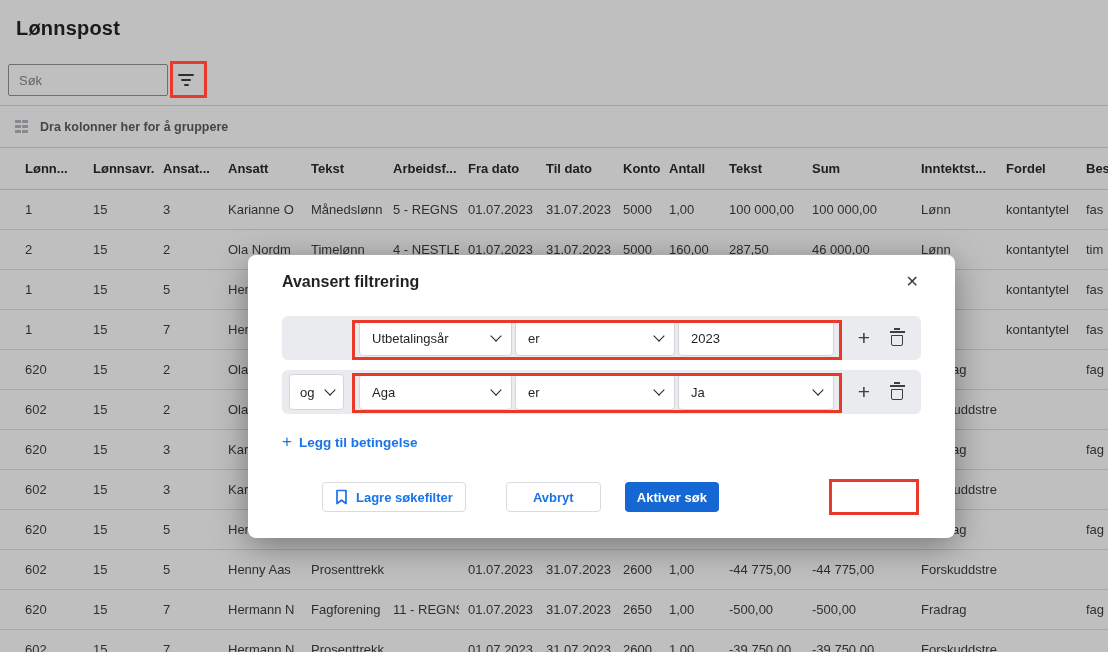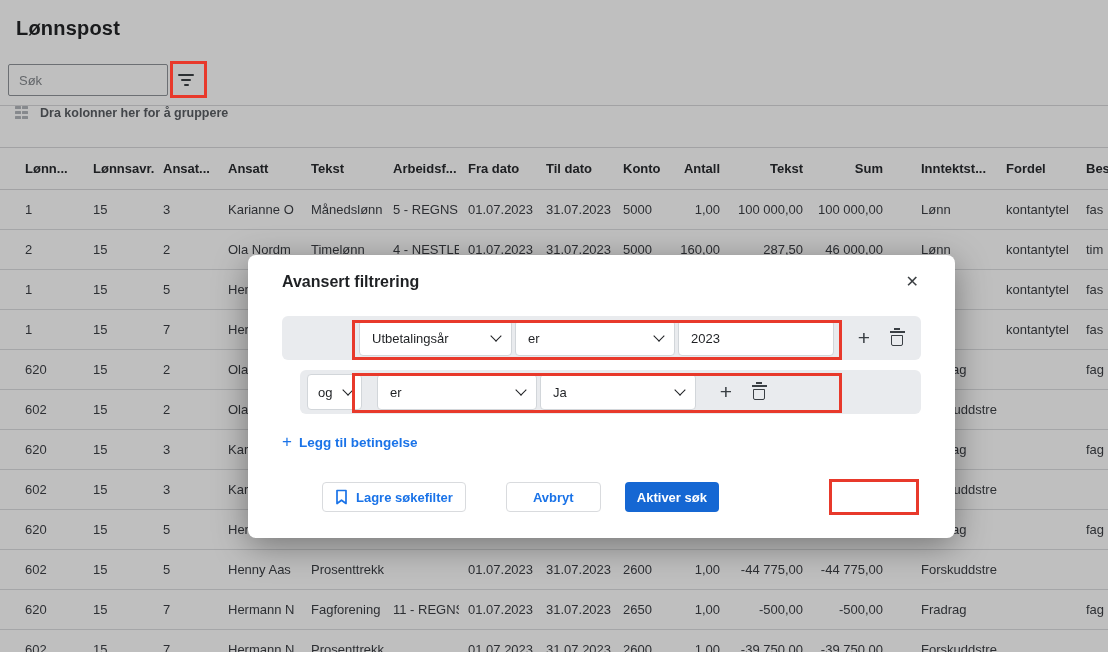--- a/index.html
+++ b/index.html
@@ -29,54 +29,54 @@
     display: flex; flex-direction: column; justify-content: center; align-items: center;
     cursor: pointer; margin-left: 1px;
   }
   .filter-bars { display:flex; flex-direction:column; align-items:center; }
   .filter-bars i { display: block; height: 2px; background: #3b4045; border-radius: 1px; margin: 1.6px 0; }
   .fb1 { width: 16px; } .fb2 { width: 10px; } .fb3 { width: 5px; }
 
   .group-bar {
     position: absolute; left: 0; top: 105px; width: 1108px; height: 43px;
     border-top: 1px solid #d8d9db; border-bottom: 1px solid #d8d9db;
-    display: flex; padding-left: 15px; gap: 12px;
+    display: flex; align-items: center; padding-left: 15px; gap: 12px;
     background: #fff;
   }
   .grid-icon { width: 13px; height: 13px; display: grid; grid-template-columns: 1fr 1fr; grid-template-rows: 1fr 1fr 1fr; gap: 1.5px; opacity: .75; }
   .grid-icon i { background: #9aa0a6; border-radius: .5px; }
   .group-label { font-size: 12.5px; color: #5a5e63; font-weight: 600; }
 
   
   .table { position: absolute; left: 0; top: 148px; width: 1170px; }
   .trow { display: flex; height: 40px; align-items: center; border-bottom: 1px solid #dcdee0; }
   .trow.head { height: 42px; border-bottom: 1px solid #d8d9db; }
   .cell { padding-left: 9px; font-size: 13px; overflow: hidden; white-space: nowrap; flex: none; }
-  .cell.num { text-align: right; padding-left: 0; padding-right: 9px; }
+  .cell.num { padding-left: 0; padding-right: 9px; }
   .trow.head .cell { font-weight: 700; color: #292b2f; font-size: 13px; }
   .trow .cell { color: #3c3f45; }
 
   
   .scrim { position: absolute; inset: 0; background: rgba(0,0,0,0.25); z-index: 10; }
   .modal {
     position: absolute; left: 248px; top: 255px; width: 707px; height: 283px;
     background: #fff; border-radius: 8px; z-index: 20;
     box-shadow: 0 8px 34px rgba(0,0,0,.38);
     padding: 0 34px;
   }
   .modal-head { display: flex; align-items: center; justify-content: space-between; padding-top: 17px; }
   .modal-title { font-size: 16px; font-weight: 600; color: #1f2124; }
   .close-btn { border: none; background: none; font-size: 16px; color: #3c4043; cursor: pointer; line-height: 1; padding: 2px; }
 
   .cond-row {
     height: 44px; background: #e9ebee; border-radius: 6px;
     display: flex; align-items: center; padding: 0 12px 0 7px;
   }
   .cond-row.first { margin-top: 24px; }
-  .cond-row.second { margin-top: 10px; margin-left: 18px; }
+  .cond-row.second { margin-top: 10px; }
   .conj-slot { width: 55px; height: 36px; margin-right: 15px; flex: none; }
   .fld {
     height: 36px; background: #fff; border: 1px solid #d2d6da; border-radius: 4px;
     display: flex; align-items: center; justify-content: space-between;
     padding: 0 11px 0 12px; font-size: 13px; color: #1f2124; flex: none; cursor: pointer;
   }
   .conj-slot .fld { width: 55px; padding: 0 9px 0 10px; }
   .f1 { width: 153px; margin-right: 3px; }
   .f2 { width: 160px; margin-right: 3px; }
   .f3 { width: 156px; }
@@ -397,20 +397,24 @@
   </div>
 
   
   <div class="cond-row second">
     <span class="conj-slot">
       <div class="fld">
         <span>og</span>
         <span class="chev"></span>
       </div>
     </span>
+    <div class="fld f1">
+      <span>Aga</span>
+      <span class="chev"></span>
+    </div>
     <div class="fld f2">
       <span>er</span>
       <span class="chev"></span>
     </div>
     <div class="fld f3">
       <span>Ja</span>
       <span class="chev"></span>
     </div>
     <button class="icon-btn plus-btn">+</button>
     <button class="icon-btn trash-btn">

